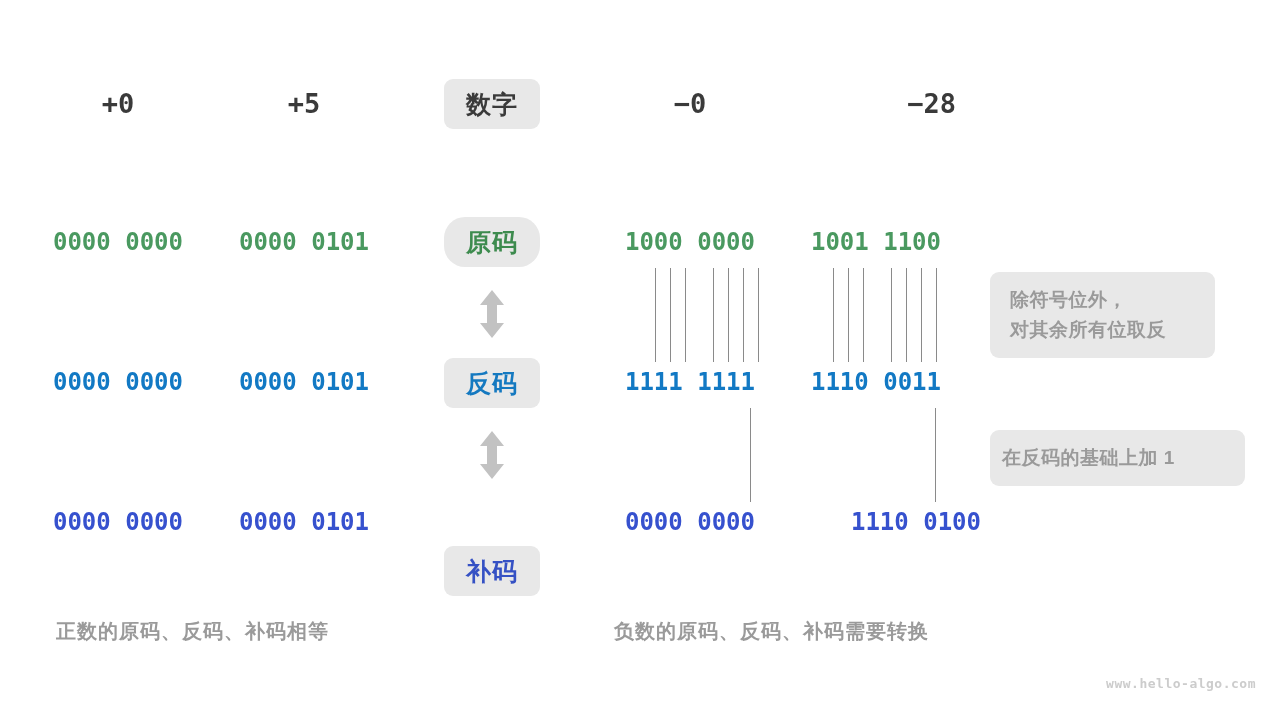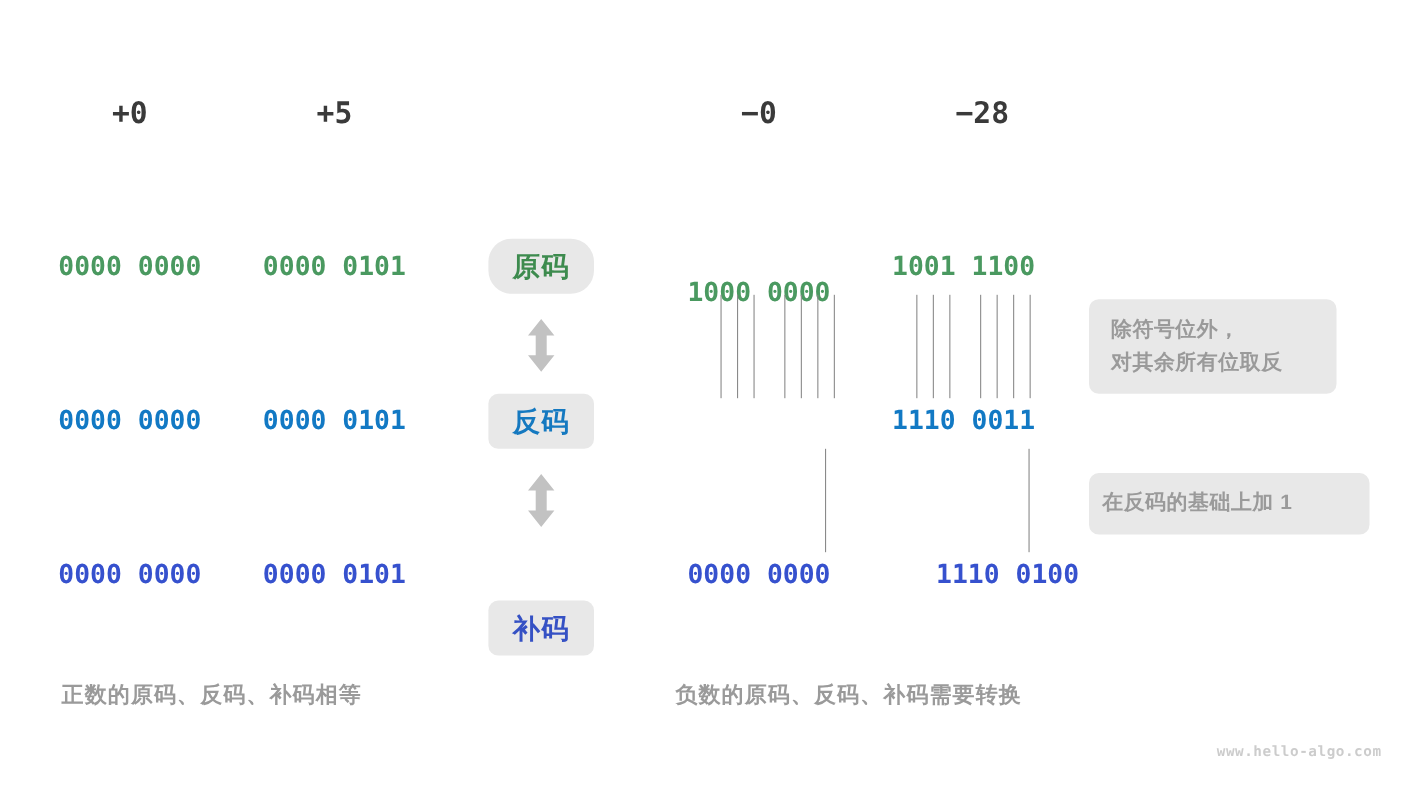--- a/index.html
+++ b/index.html
@@ -112,32 +112,33 @@
 </style>
 </head>
 <body>
 
 <div class="stage">
 
   <div class="abs num-head" style="left:38px; top:88px; width:160px;">+0</div>
 
   <div class="abs num-head" style="left:224px; top:88px; width:160px;">+5</div>
 
+  <div class="abs pill pill-dark" style="left:444px; top:79px;">数字</div>
 
   <div class="abs num-head" style="left:610px; top:88px; width:160px;">−0</div>
 
-  <div class="abs num-head" style="left:813px; top:88px; width:160px;">−28</div>
+  <div class="abs num-head" style="left:796px; top:88px; width:160px;text-align:right;">−28</div>
 
   <div class="abs bits c-green" style="left:38px; top:228px; width:160px;">0000 0000</div>
 
   <div class="abs bits c-green" style="left:224px; top:228px; width:160px;">0000 0101</div>
 
   <div class="abs pill pill-green" style="left:444px; top:217px;">原码</div>
 
-  <div class="abs bits c-green" style="left:610px; top:228px; width:160px;margin-top:24px;">1000 0000</div>
+  <div class="abs bits c-green" style="left:610px; top:228px; width:160px;">1000 0000</div>
 
   <div class="abs bits c-green" style="left:796px; top:228px; width:160px;">1001 1100</div>
 
   <div class="abs vline" style="left:655px; top:268px; height:94px;"></div>
   <div class="abs vline" style="left:670px; top:268px; height:94px;"></div>
   <div class="abs vline" style="left:685px; top:268px; height:94px;"></div>
   <div class="abs vline" style="left:713px; top:268px; height:94px;"></div>
   <div class="abs vline" style="left:728px; top:268px; height:94px;"></div>
   <div class="abs vline" style="left:743px; top:268px; height:94px;"></div>
   <div class="abs vline" style="left:758px; top:268px; height:94px;"></div>
@@ -158,20 +159,21 @@
 
   <div class="abs note" style="left:990px; top:272px; width:225px;">除符号位外，
 对其余所有位取反</div>
 
   <div class="abs bits c-blue" style="left:38px; top:368px; width:160px;">0000 0000</div>
 
   <div class="abs bits c-blue" style="left:224px; top:368px; width:160px;">0000 0101</div>
 
   <div class="abs pill pill-blue" style="left:444px; top:358px;">反码</div>
 
+  <div class="abs bits c-blue" style="left:610px; top:368px; width:160px;">1111 1111</div>
 
   <div class="abs bits c-blue" style="left:796px; top:368px; width:160px;">1110 0011</div>
 
   <div class="abs vline" style="left:750px; top:408px; height:94px;"></div>
   <div class="abs vline" style="left:935px; top:408px; height:94px;"></div>
 
   <div class="abs" style="left:475px; top:429px;">
     <svg class="dbl-arrow" viewBox="0 0 34 52">
       <polygon points="17,2 29,17 22,17 22,35 29,35 17,50 5,35 12,35 12,17 5,17" fill="#c2c2c2"></polygon>
     </svg>

